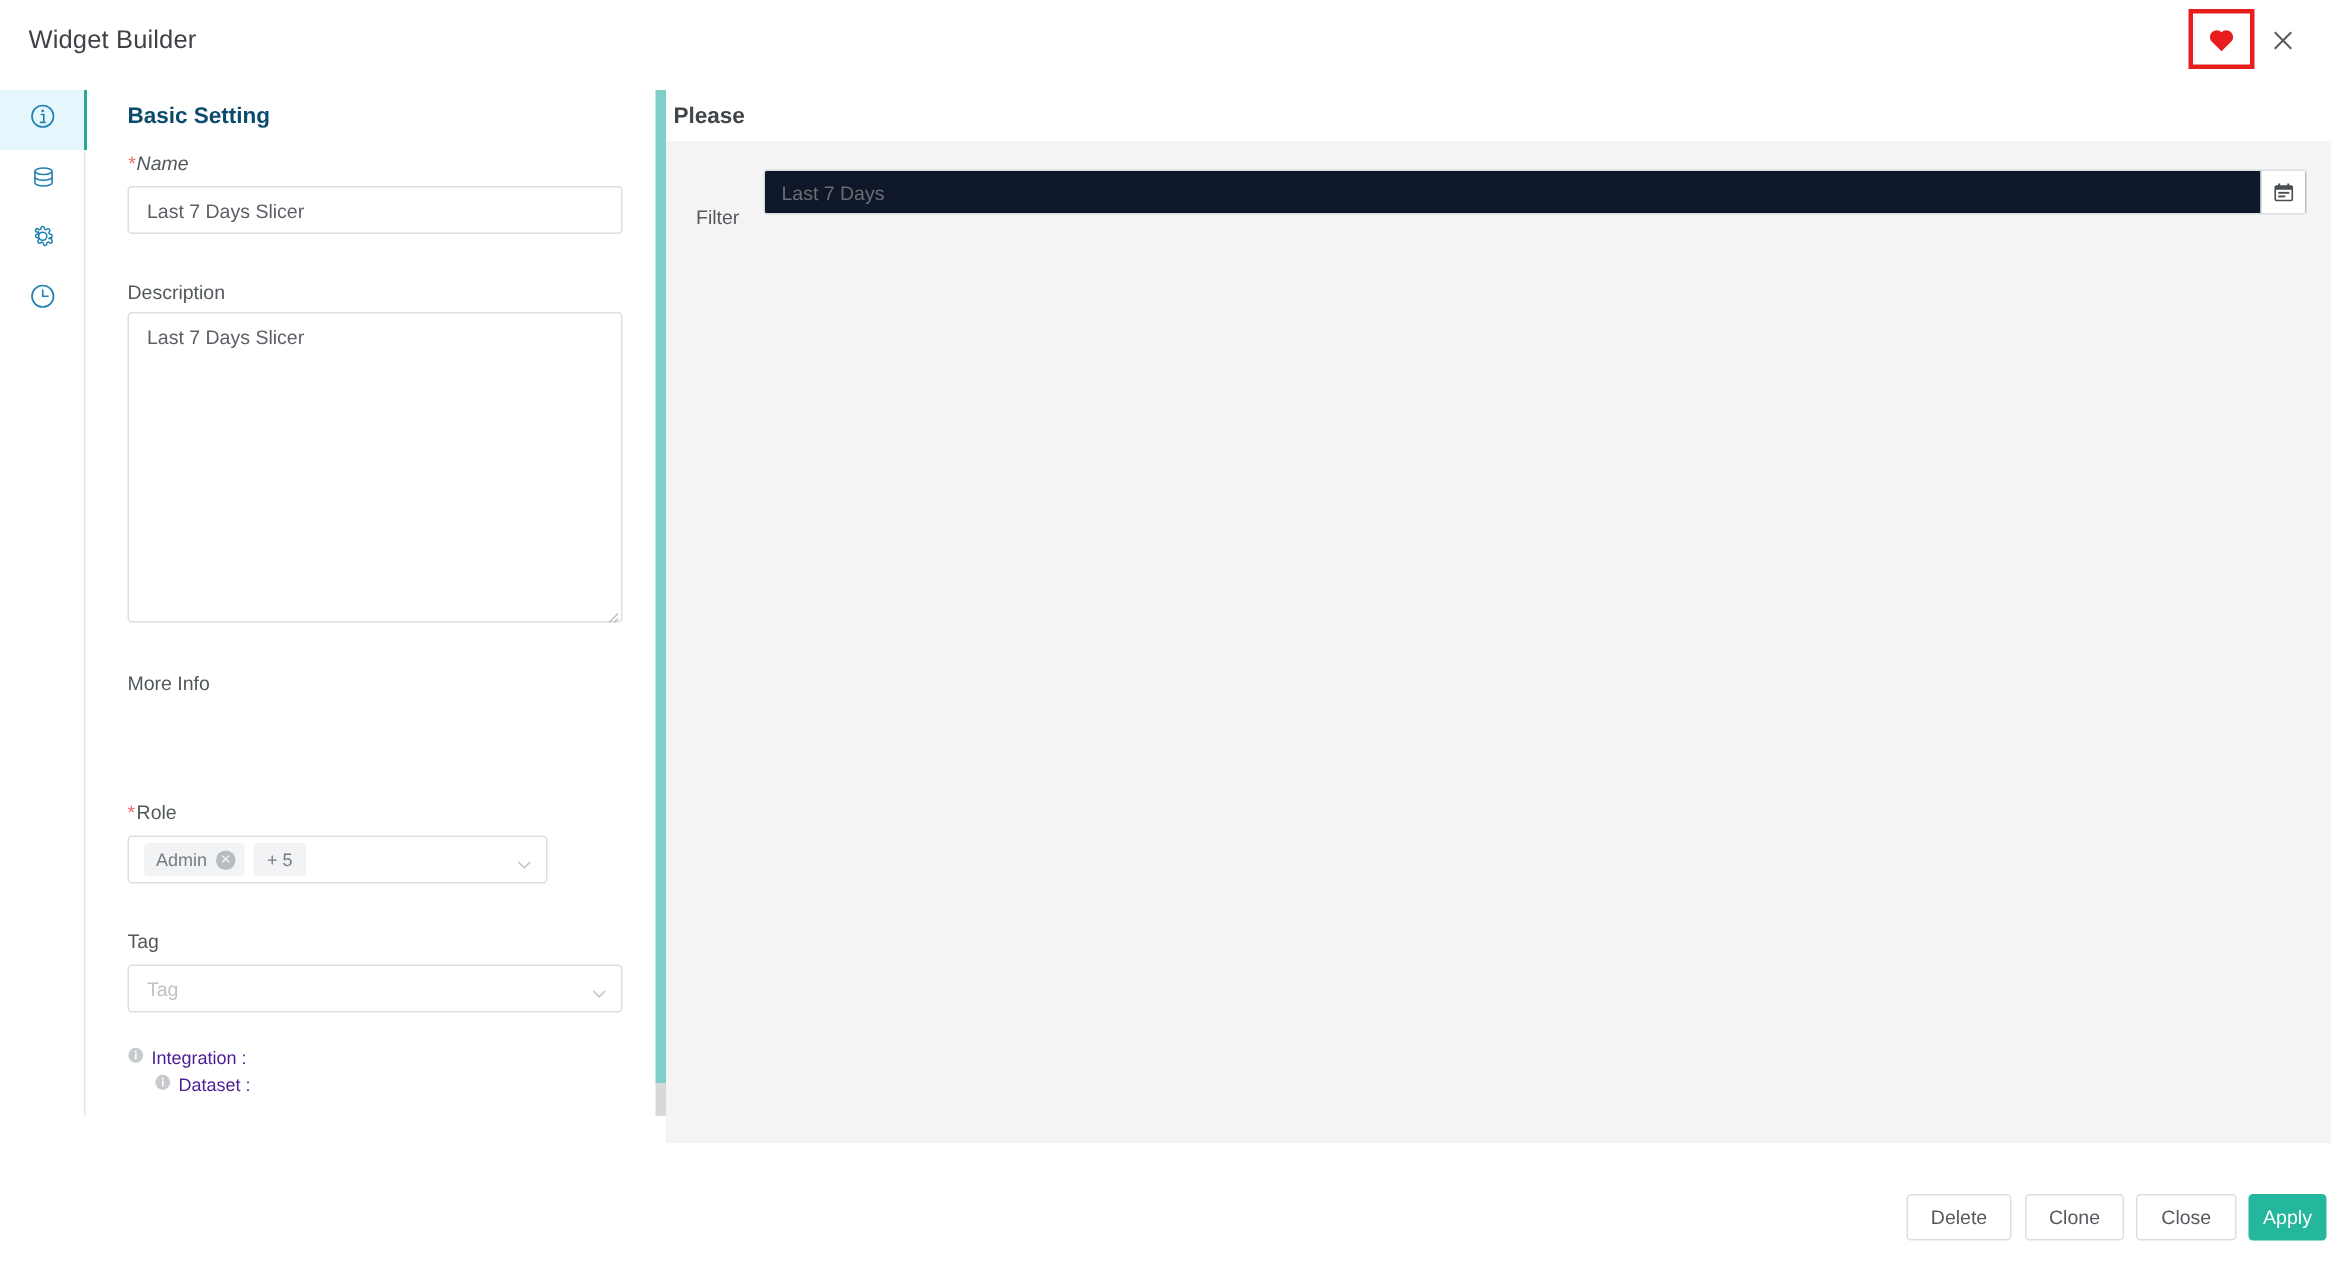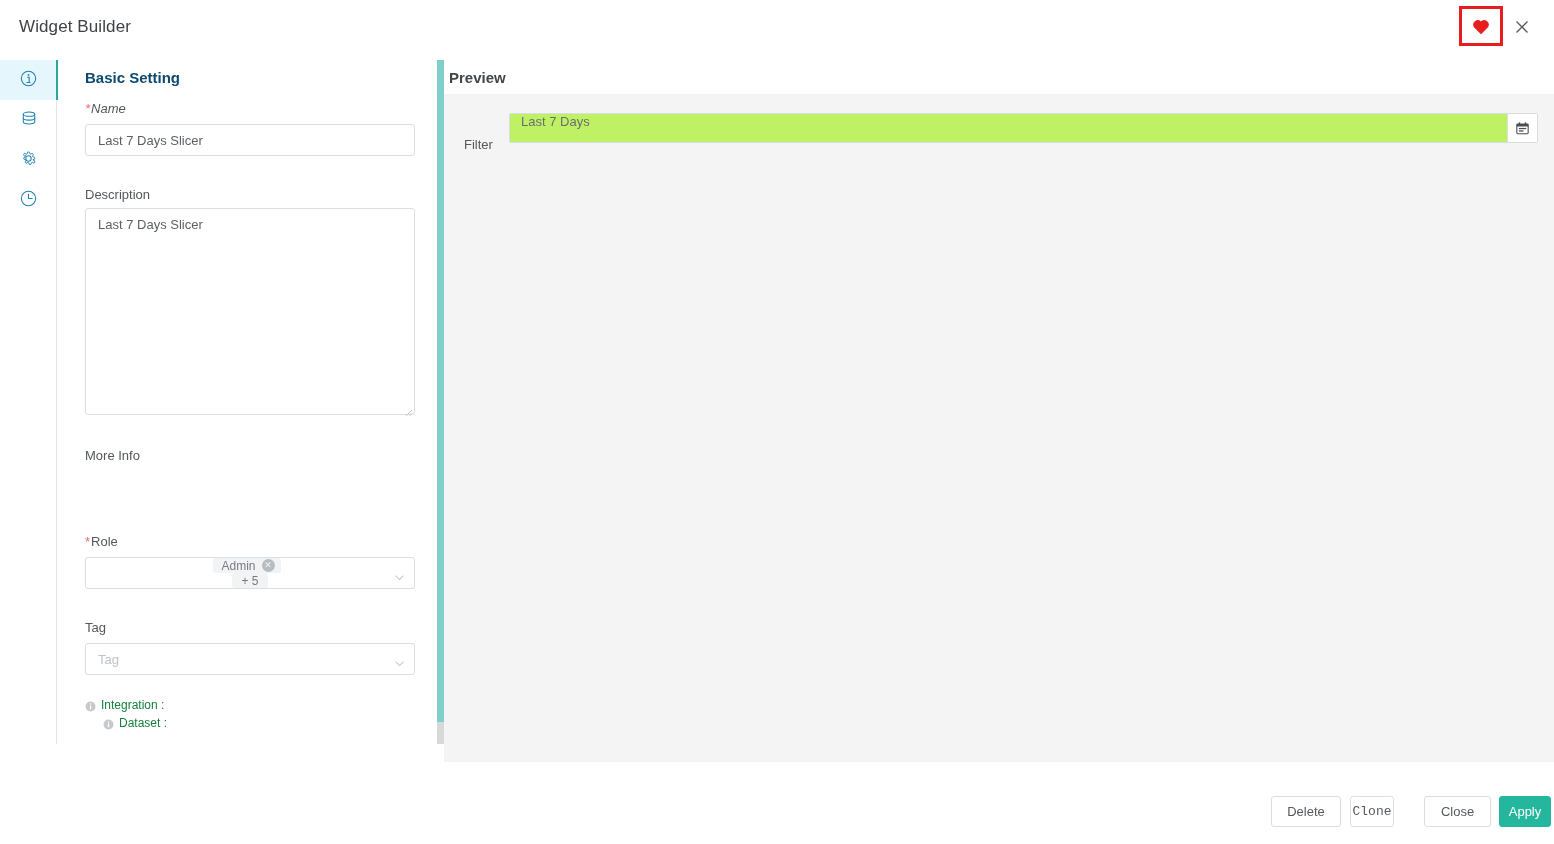--- a/index.html
+++ b/index.html
@@ -187,22 +187,22 @@
     background: #f2f3f5;
     border-radius: 3px;
     padding: 0 9px;
     font-size: 12px;
     color: #777c81;
   }
 
   .meta-line {
     position: absolute;
     font-size: 12px;
-    color: #15803d;
-    display: flex; align-items: flex-end;
+    color: #4c1d95;
+    display: flex; align-items: flex-start;
   }
   .meta-ico {
     width: 11px; height: 11px;
     margin-right: 5px;
     color: #c6cacd;
     flex: 0 0 auto;
   }
 
   
   .vscroll-track {
@@ -250,24 +250,24 @@
     font-size: 13px;
     color: #55595d;
     width: 45px;
     flex: 0 0 auto;
     margin-top: 32px;
   }
   .filter-input-wrap {
     position: relative;
     flex: 1 1 auto;
     height: 30px;
-    background: #bef264;
+    background: #0f172a;
     border: 1px solid #d8dde1;
     border-radius: 2px;
-    display: flex; align-items: flex-start;
+    display: flex; align-items: center;
   }
   .filter-value {
     font-size: 13px;
     color: #6a6e73;
     padding-left: 11px;
   }
   .cal-btn {
     position: absolute;
     right: 0; top: 0;
     width: 30px; height: 28px;
@@ -386,21 +386,21 @@
       <svg viewBox="0 0 10 10" width="10" height="10" aria-hidden="true">
         <path d="M9 3 3 9M9 6.5 6.5 9" stroke="#b9bdc1" stroke-width="0.9" fill="none"></path>
       </svg>
     </span>
 
     <div class="field-label" style="left:27px; top:388px;">More Info</div>
 
     <div class="field-label" style="left:27px; top:474px;">
       <span class="req-star">*</span><span>Role</span>
     </div>
-    <div class="select-box" style="left:27px; top:497px; width:330px;flex-direction:column;">
+    <div class="select-box" style="left:27px; top:497px; width:280px;">
       <span class="chip">
         <span>Admin</span>
         <span class="chip-x">✕</span>
       </span>
       <span class="chip-count">+ 5</span>
       <span class="chev">
         <svg viewBox="0 0 12 12" width="11" height="11" aria-hidden="true">
           <path d="M2 4.3 6 8.2l4-3.9" stroke="#c3c7cb" stroke-width="1.15" fill="none" stroke-linecap="round"></path>
         </svg>
       </span>
@@ -438,21 +438,21 @@
       </span>
       <span>Dataset :</span>
       <span></span>
     </div>
   </div>
 
   <div class="vscroll-track"></div>
   <div class="vscroll-rest"></div>
   <div class="vscroll-thumb"></div>
 
-  <div class="preview-title">Preview</div>
+  <div class="preview-title">Please</div>
   <div class="preview-body"></div>
 
   <div class="filter-row">
     <span class="filter-label">Filter</span>
     <span class="filter-input-wrap">
       <span class="filter-value">Last 7 Days</span>
       <span class="cal-btn">
         <svg viewBox="0 0 18 18" width="15" height="15" aria-hidden="true">
           <rect x="2.2" y="3.6" width="13.6" height="11.6" rx="1" fill="none" stroke="#4a4e52" stroke-width="1.3"></rect>
           <rect x="2.2" y="3.6" width="13.6" height="3" fill="#4a4e52"></rect>
@@ -460,18 +460,18 @@
           <rect x="11.8" y="1.6" width="1.6" height="3" fill="#4a4e52"></rect>
           <rect x="4.6" y="8.3" width="8.8" height="1.5" fill="#4a4e52"></rect>
           <rect x="4.6" y="11.2" width="5.6" height="1.5" fill="#4a4e52"></rect>
         </svg>
       </span>
     </span>
   </div>
 
   <div class="footer">
     <div class="btn btn-default" style="left:1243px; width:70px;">Delete</div>
-    <div class="btn btn-default" style="left:1322px; width:44px;font-family:Liberation Mono, monospace;">Clone</div>
+    <div class="btn btn-default" style="left:1322px; width:66px;">Clone</div>
     <div class="btn btn-default" style="left:1396px; width:67px;">Close</div>
     <div class="btn btn-primary" style="left:1471px; width:52px;">Apply</div>
   </div>
 
 </div>
 
 </body></html>

